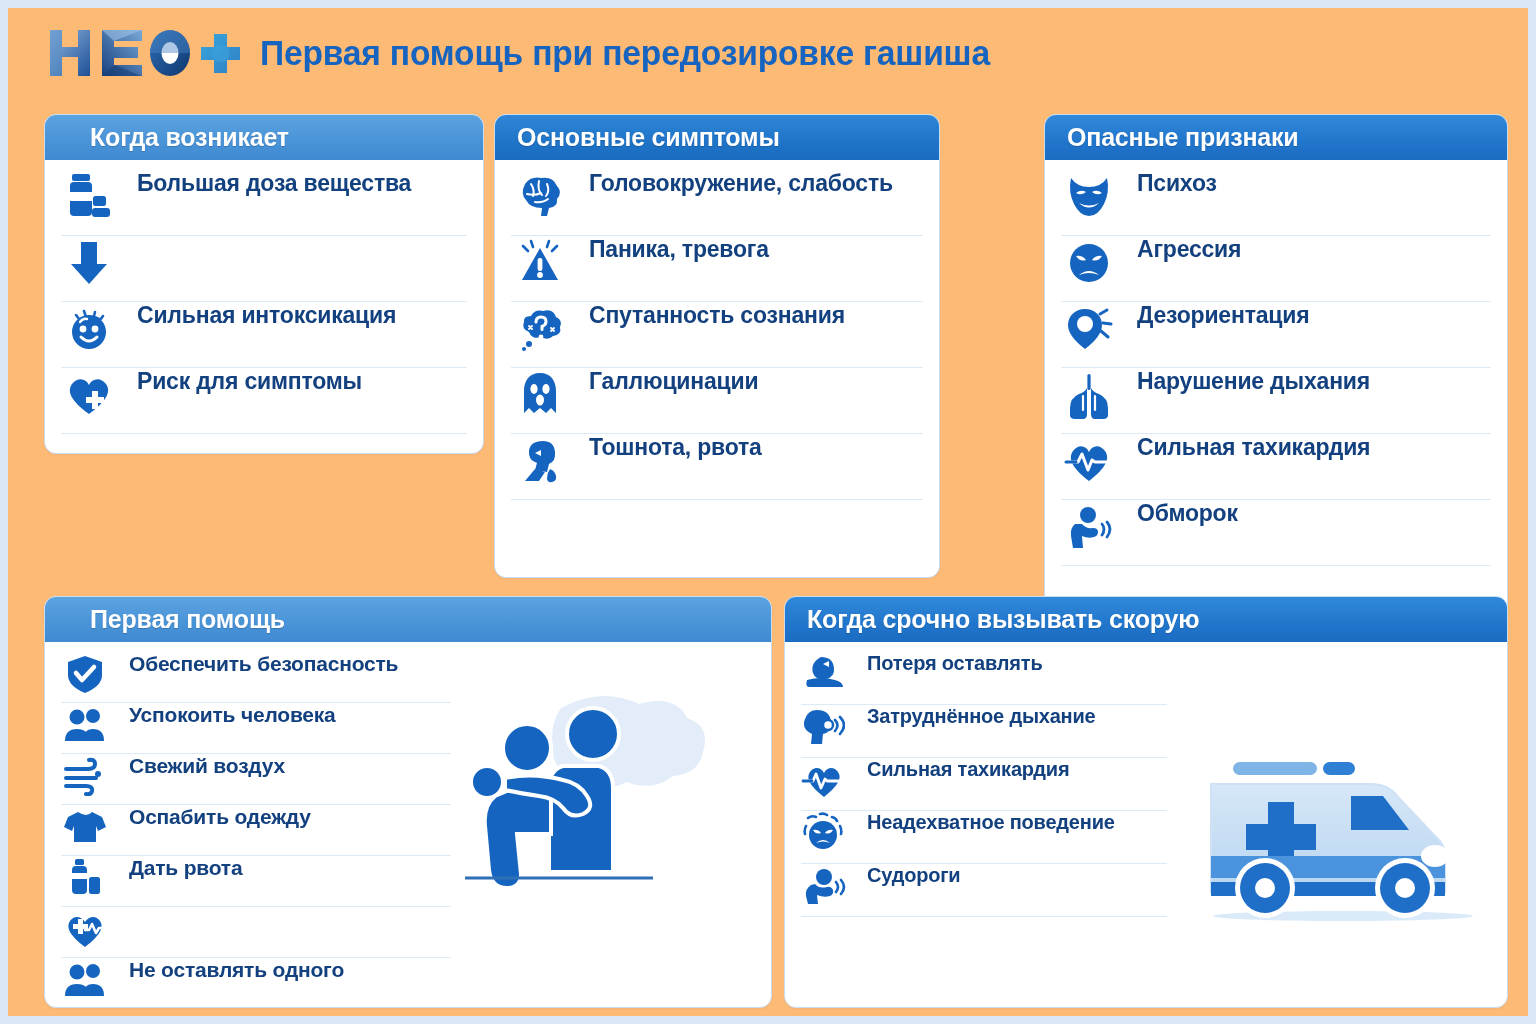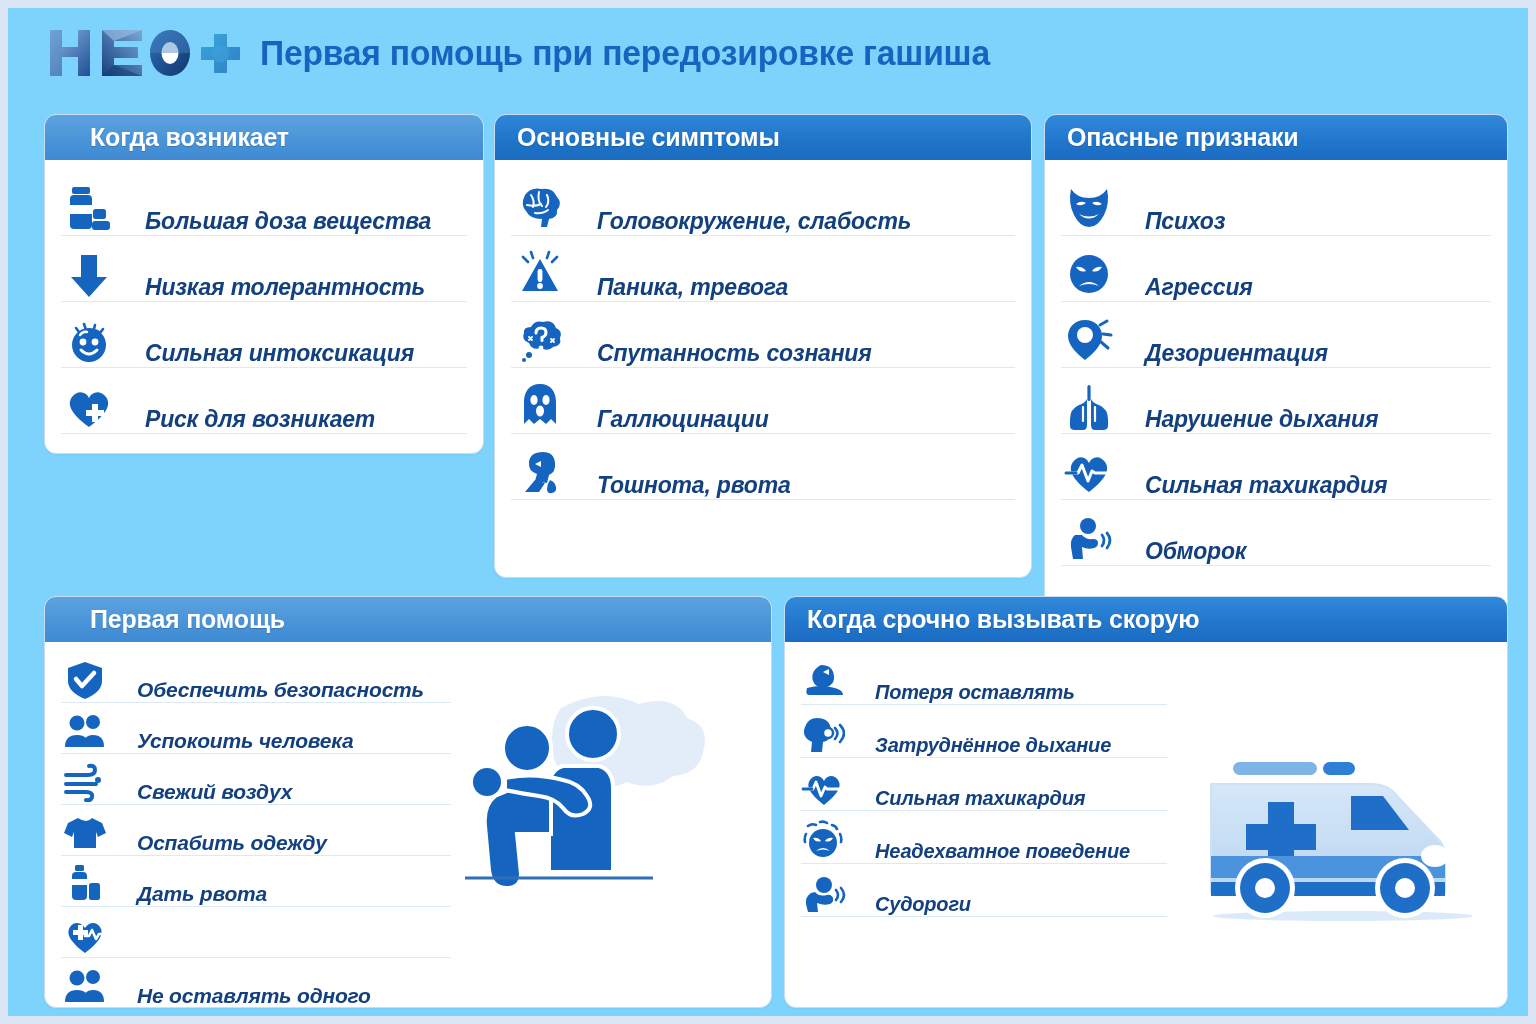--- a/index.html
+++ b/index.html
@@ -19,21 +19,21 @@
     position: absolute;
     inset: 0;
     background: #dbe7f6;
     padding: 8px;
     box-sizing: border-box;
   }
   .page {
     position: relative;
     width: 100%;
     height: 100%;
-    background: #7dd3fc;
+    background: #fdba74;
     box-sizing: border-box;
   }
 
   
   .header {
     position: absolute;
     left: 38px;
     top: 14px;
     display: flex;
     align-items: center;
@@ -81,26 +81,25 @@
   .head-mid   { background: linear-gradient(180deg,#2f86d8 0%,#1f74c8 60%,#1a6cc0 100%); }
   .head-deep  { background: linear-gradient(180deg,#3189da 0%,#2176cc 60%,#1b6bc2 100%); }
 
   .card-body {
     position: relative;
     padding: 10px 16px 10px 16px;
   }
 
   .row {
     display: flex;
-    align-items: flex-end;
-    gap: 28px;
+    align-items: flex-start;
+    gap: 20px;
     position: relative;
     border-bottom: 1px solid #dceaf8;
     box-sizing: border-box;
-    font-style: italic;
   }
   .row:last-child { border-bottom: 1px solid #dceaf8; }
   .row .ico {
     flex: 0 0 auto;
     display: flex;
     align-items: center;
     justify-content: center;
   }
   .row .lbl {
     color: #13407f;
@@ -109,21 +108,21 @@
     white-space: nowrap;
   }
 
   
   #card-when  { left: 36px;  top: 106px; width: 440px; height: 340px; }
   #card-when  .row { height: 66px; }
   #card-when  .ico { width: 56px; height: 52px; }
   #card-when  .lbl { font-size: 23px; }
 
   
-  #card-sym   { left: 486px; top: 106px; width: 538px; height: 464px; }
+  #card-sym   { left: 486px; top: 106px; width: 446px; height: 464px; }
   #card-sym   .row { height: 66px; }
   #card-sym   .ico { width: 58px; height: 54px; }
   #card-sym   .lbl { font-size: 23px; }
 
   
   #card-danger{ left: 1036px; top: 106px; width: 464px; height: 508px; }
   #card-danger .row { height: 66px; }
   #card-danger .ico { width: 56px; height: 54px; }
   #card-danger .lbl { font-size: 23px; }
 
@@ -212,21 +211,20 @@
         </span>
         <span class="lbl">Большая доза вещества</span>
       </div>
 
       <div class="row">
         <span class="ico">
           <svg width="46" height="48" viewBox="0 0 46 48">
             <path d="M15 4 h16 v22 h10 L23 46 L5 26 h10 Z" fill="#1565c0"></path>
           </svg>
         </span>
-        <span class="lbl">Низкая толерантность</span>
       </div>
 
       <div class="row">
         <span class="ico">
           <svg width="50" height="48" viewBox="0 0 50 48">
             <circle cx="25" cy="28" r="17" fill="#1565c0"></circle>
             <circle cx="19" cy="25" r="3.4" fill="#ffffff"></circle>
             <circle cx="31" cy="25" r="3.4" fill="#ffffff"></circle>
             <path d="M17 33 q8 8 16 0" stroke="#ffffff" stroke-width="3" fill="none" stroke-linecap="round"></path>
             <path d="M16 18 q3 -4 7 -3" stroke="#ffffff" stroke-width="2.4" fill="none" stroke-linecap="round"></path>
@@ -237,21 +235,21 @@
         <span class="lbl">Сильная интоксикация</span>
       </div>
 
       <div class="row">
         <span class="ico">
           <svg width="50" height="46" viewBox="0 0 50 46">
             <path d="M25 43 C6 29 3 20 8 13 C13 6 22 7 25 14 C28 7 37 6 42 13 C47 20 44 29 25 43 Z" fill="#1565c0"></path>
             <path d="M28 20 h6 v6 h6 v6 h-6 v6 h-6 v-6 h-6 v-6 h6 Z" fill="#ffffff"></path>
           </svg>
         </span>
-        <span class="lbl">Риск для возникает</span>
+        <span class="lbl">Риск для симптомы</span>
       </div>
 
     </div>
   </div>
 
   <div class="card" id="card-sym">
     <div class="card-head head-mid">Основные симптомы</div>
     <div class="card-body">
 
       <div class="row">

